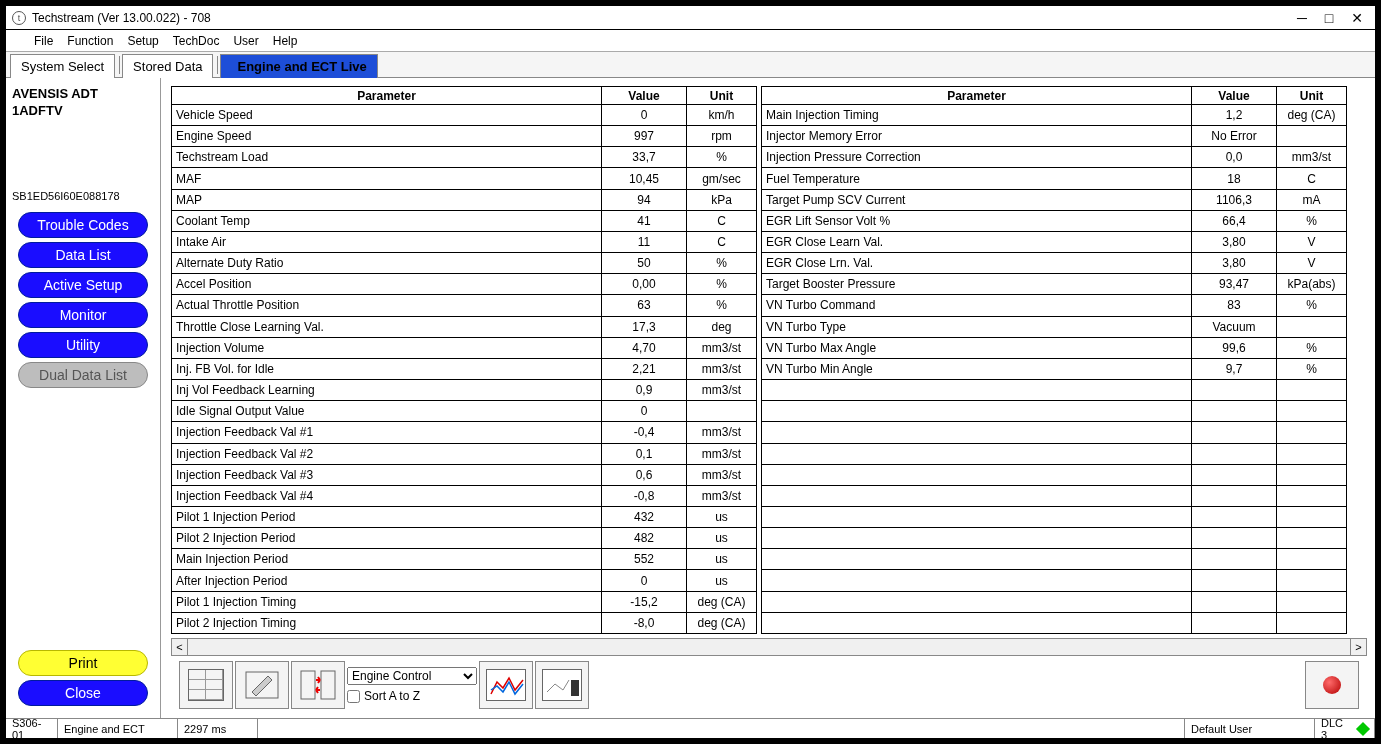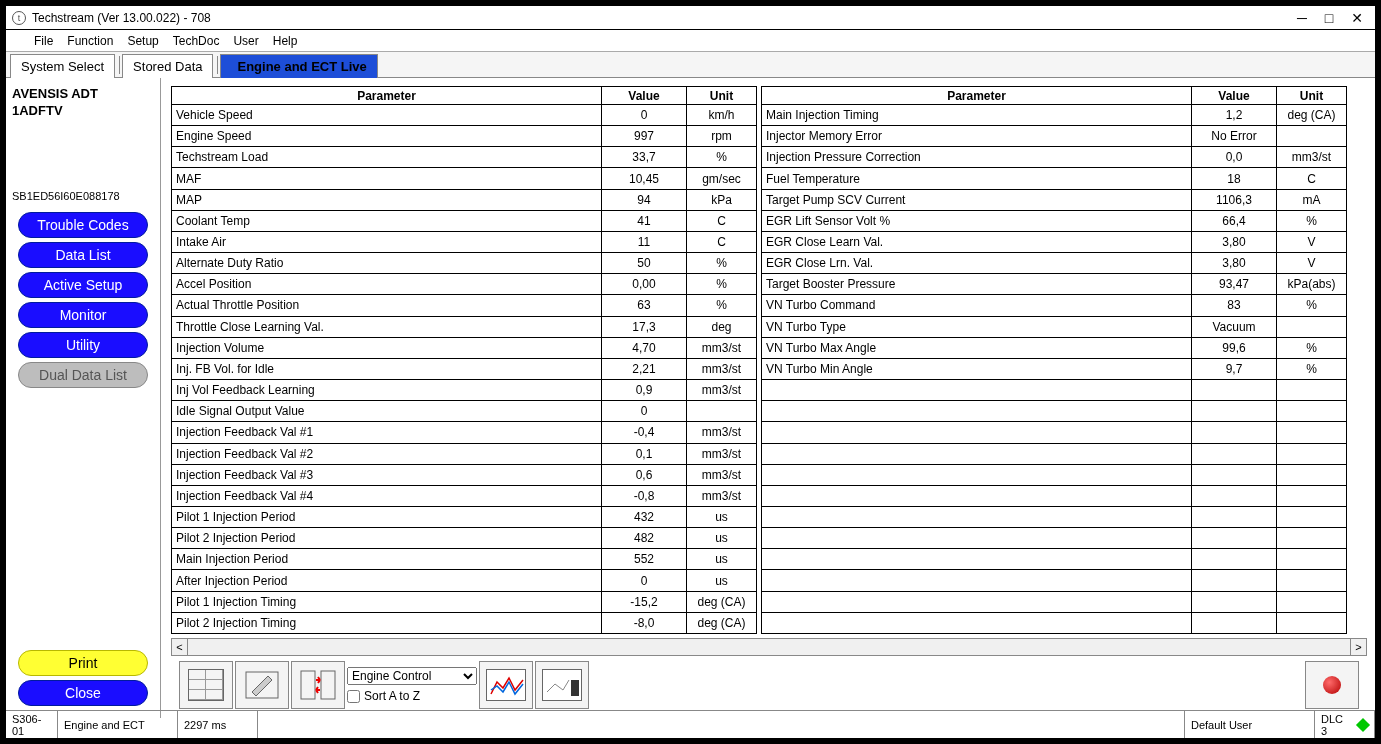--- a/index.html
+++ b/index.html
@@ -57,21 +57,21 @@
 
 .bottombar { height: 58px; display:flex; align-items:center; gap:2px; padding: 4px 8px; }
 .tool-btn { width:54px; height:48px; border:1px solid #888; background:#f4f4f4; display:flex; align-items:center; justify-content:center; font-size:20px;}
 .tool-btn.rec { width:54px; height:48px; }
 .rec-dot { width:18px; height:18px; border-radius:50%; background: radial-gradient(circle at 35% 35%, #ff6b6b, #b30000);}
 .combo-area { display:flex; flex-direction:column; gap:4px; font-size:12px;}
 .combo-area select { width:130px; font-size:12px;}
 .combo-area label { display:flex; align-items:center; gap:4px;}
 
 
-.statusbar { position:absolute; left:0; bottom:0; width:100%; height:28px; border-top:1px solid #888; display:flex; font-size:11px; align-items:center;}
+.statusbar { position:absolute; left:0; bottom:0; width:100%; height:20px; border-top:1px solid #888; display:flex; font-size:11px; align-items:center;}
 .statusbar .cell { border-right:1px solid #888; padding:0 6px; height:100%; display:flex; align-items:center;}
 .statusbar .flex { flex:1; }
 .status-dot { width:10px; height:10px; background:#00c800; transform:rotate(45deg); margin-left:6px;}
 
 
 td.tall { height:36px; white-space:normal; line-height:14px;}
 
 
 .mini-list { width:36px; height:32px; border:1px solid #666; display:flex;}
 .mini-list .col { flex:1; display:flex; flex-direction:column;}

